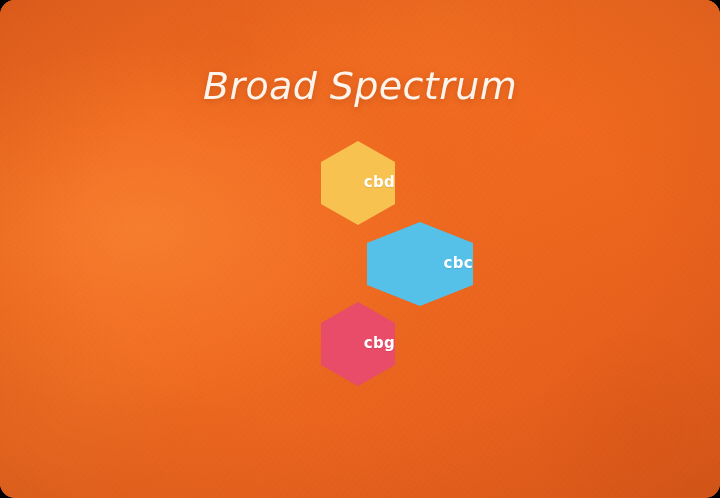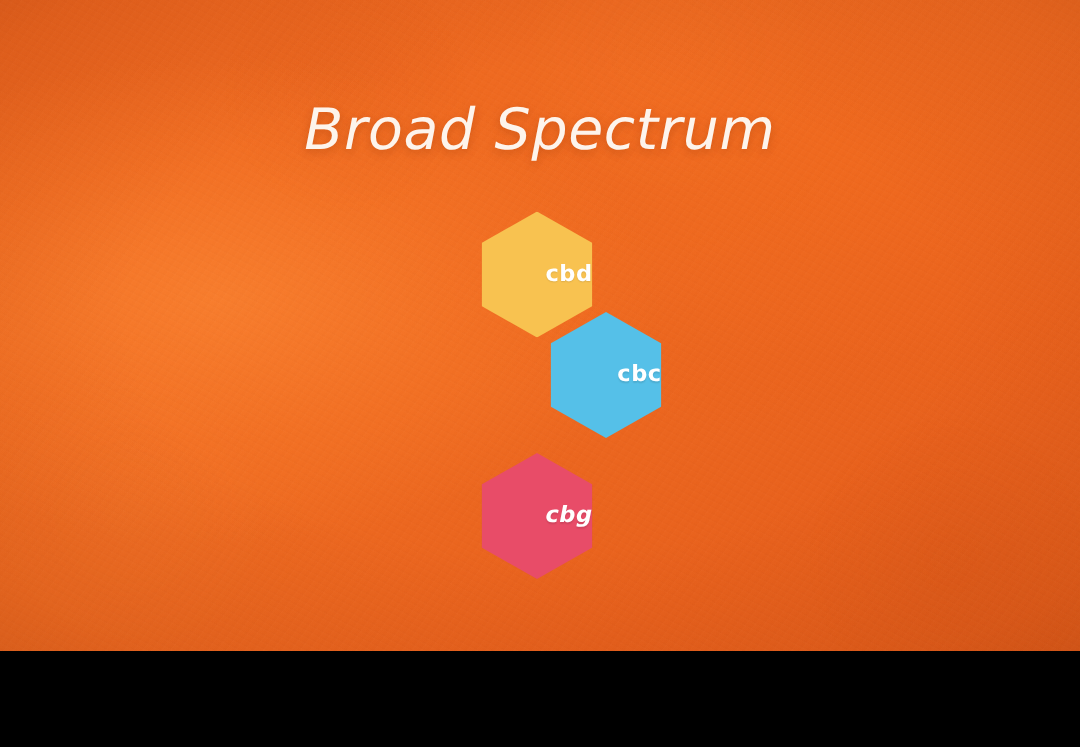--- a/index.html
+++ b/index.html
@@ -115,44 +115,44 @@
     font-weight: 700;
     color: #ffffff;
     letter-spacing: 0.3px;
     margin-top: -2px;
     user-select: none;
     text-shadow: 0 1px 1px rgba(0,0,0,0.10);
   }
   
   .hex-cbd { left: 321px; top: 141px; }
   .hex-cbn { left: 267px; top: 222px; }
-  .hex-cbc { left: 367px; top: 208px; }
+  .hex-cbc { left: 367px; top: 222px; padding-left: 32px; }
   .hex-cbg { left: 321px; top: 302px; }
 </style>
 </head>
 <body>
 
-<div id="stage" style="width: 720px; height: 434px;">
+<div id="stage" style="width: 720px; height: 498px; border-radius: 15px;">
 
   <div class="bg-layer bg-base"></div>
   <div class="bg-layer bg-blotch"></div>
   <div class="bg-layer bg-grain"></div>
   <div class="bg-layer bg-vignette"></div>
 
   <div id="title" style="color: rgb(253, 244, 236);">Broad Spectrum</div>
 
   <div id="cluster">
 
     <div class="hex hex-cbd" style="background-color: rgb(248, 194, 80);">
       <span class="hex-label">cbd</span>
     </div>
 
 
     <div class="hex hex-cbc" style="background-color: rgb(85, 192, 232);">
       <span class="hex-label">cbc</span>
     </div>
 
-    <div class="hex hex-cbg" style="background-color: rgb(232, 76, 104); font-style: italic;">
+    <div class="hex hex-cbg" style="background-color: rgb(232, 76, 104);">
       <span class="hex-label">cbg</span>
     </div>
 
   </div>
 </div>
 
 </body></html>

